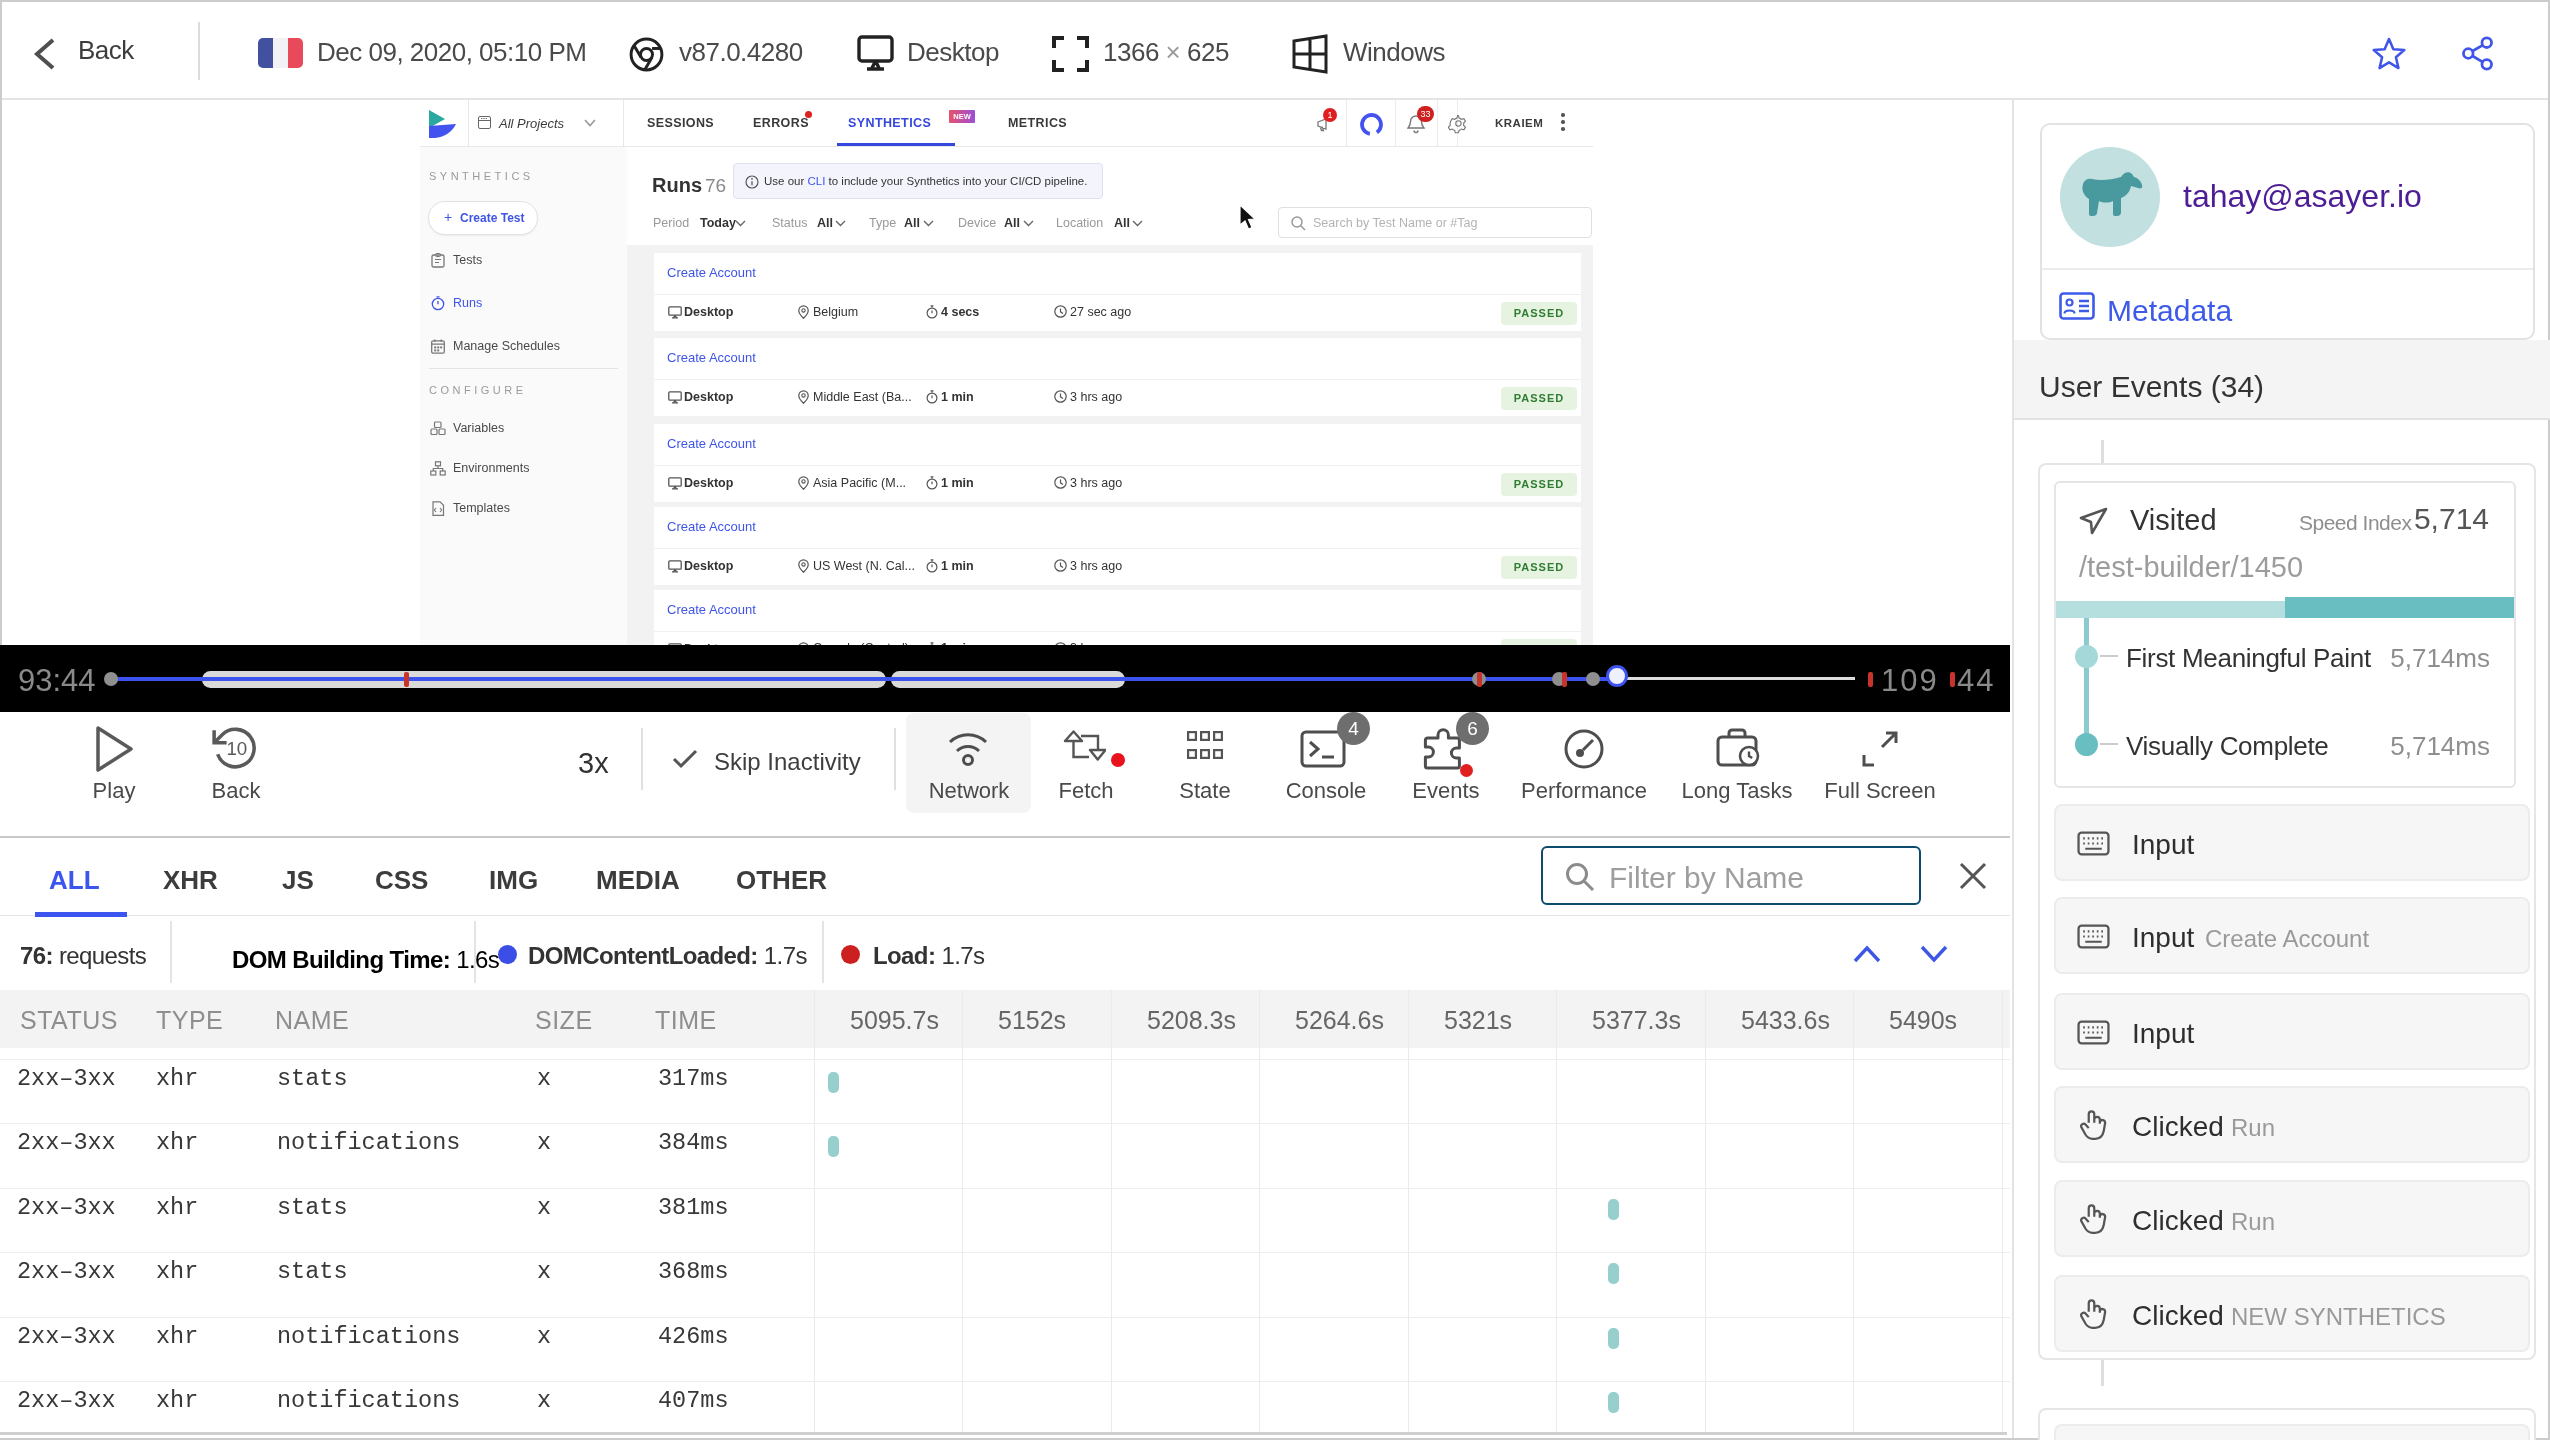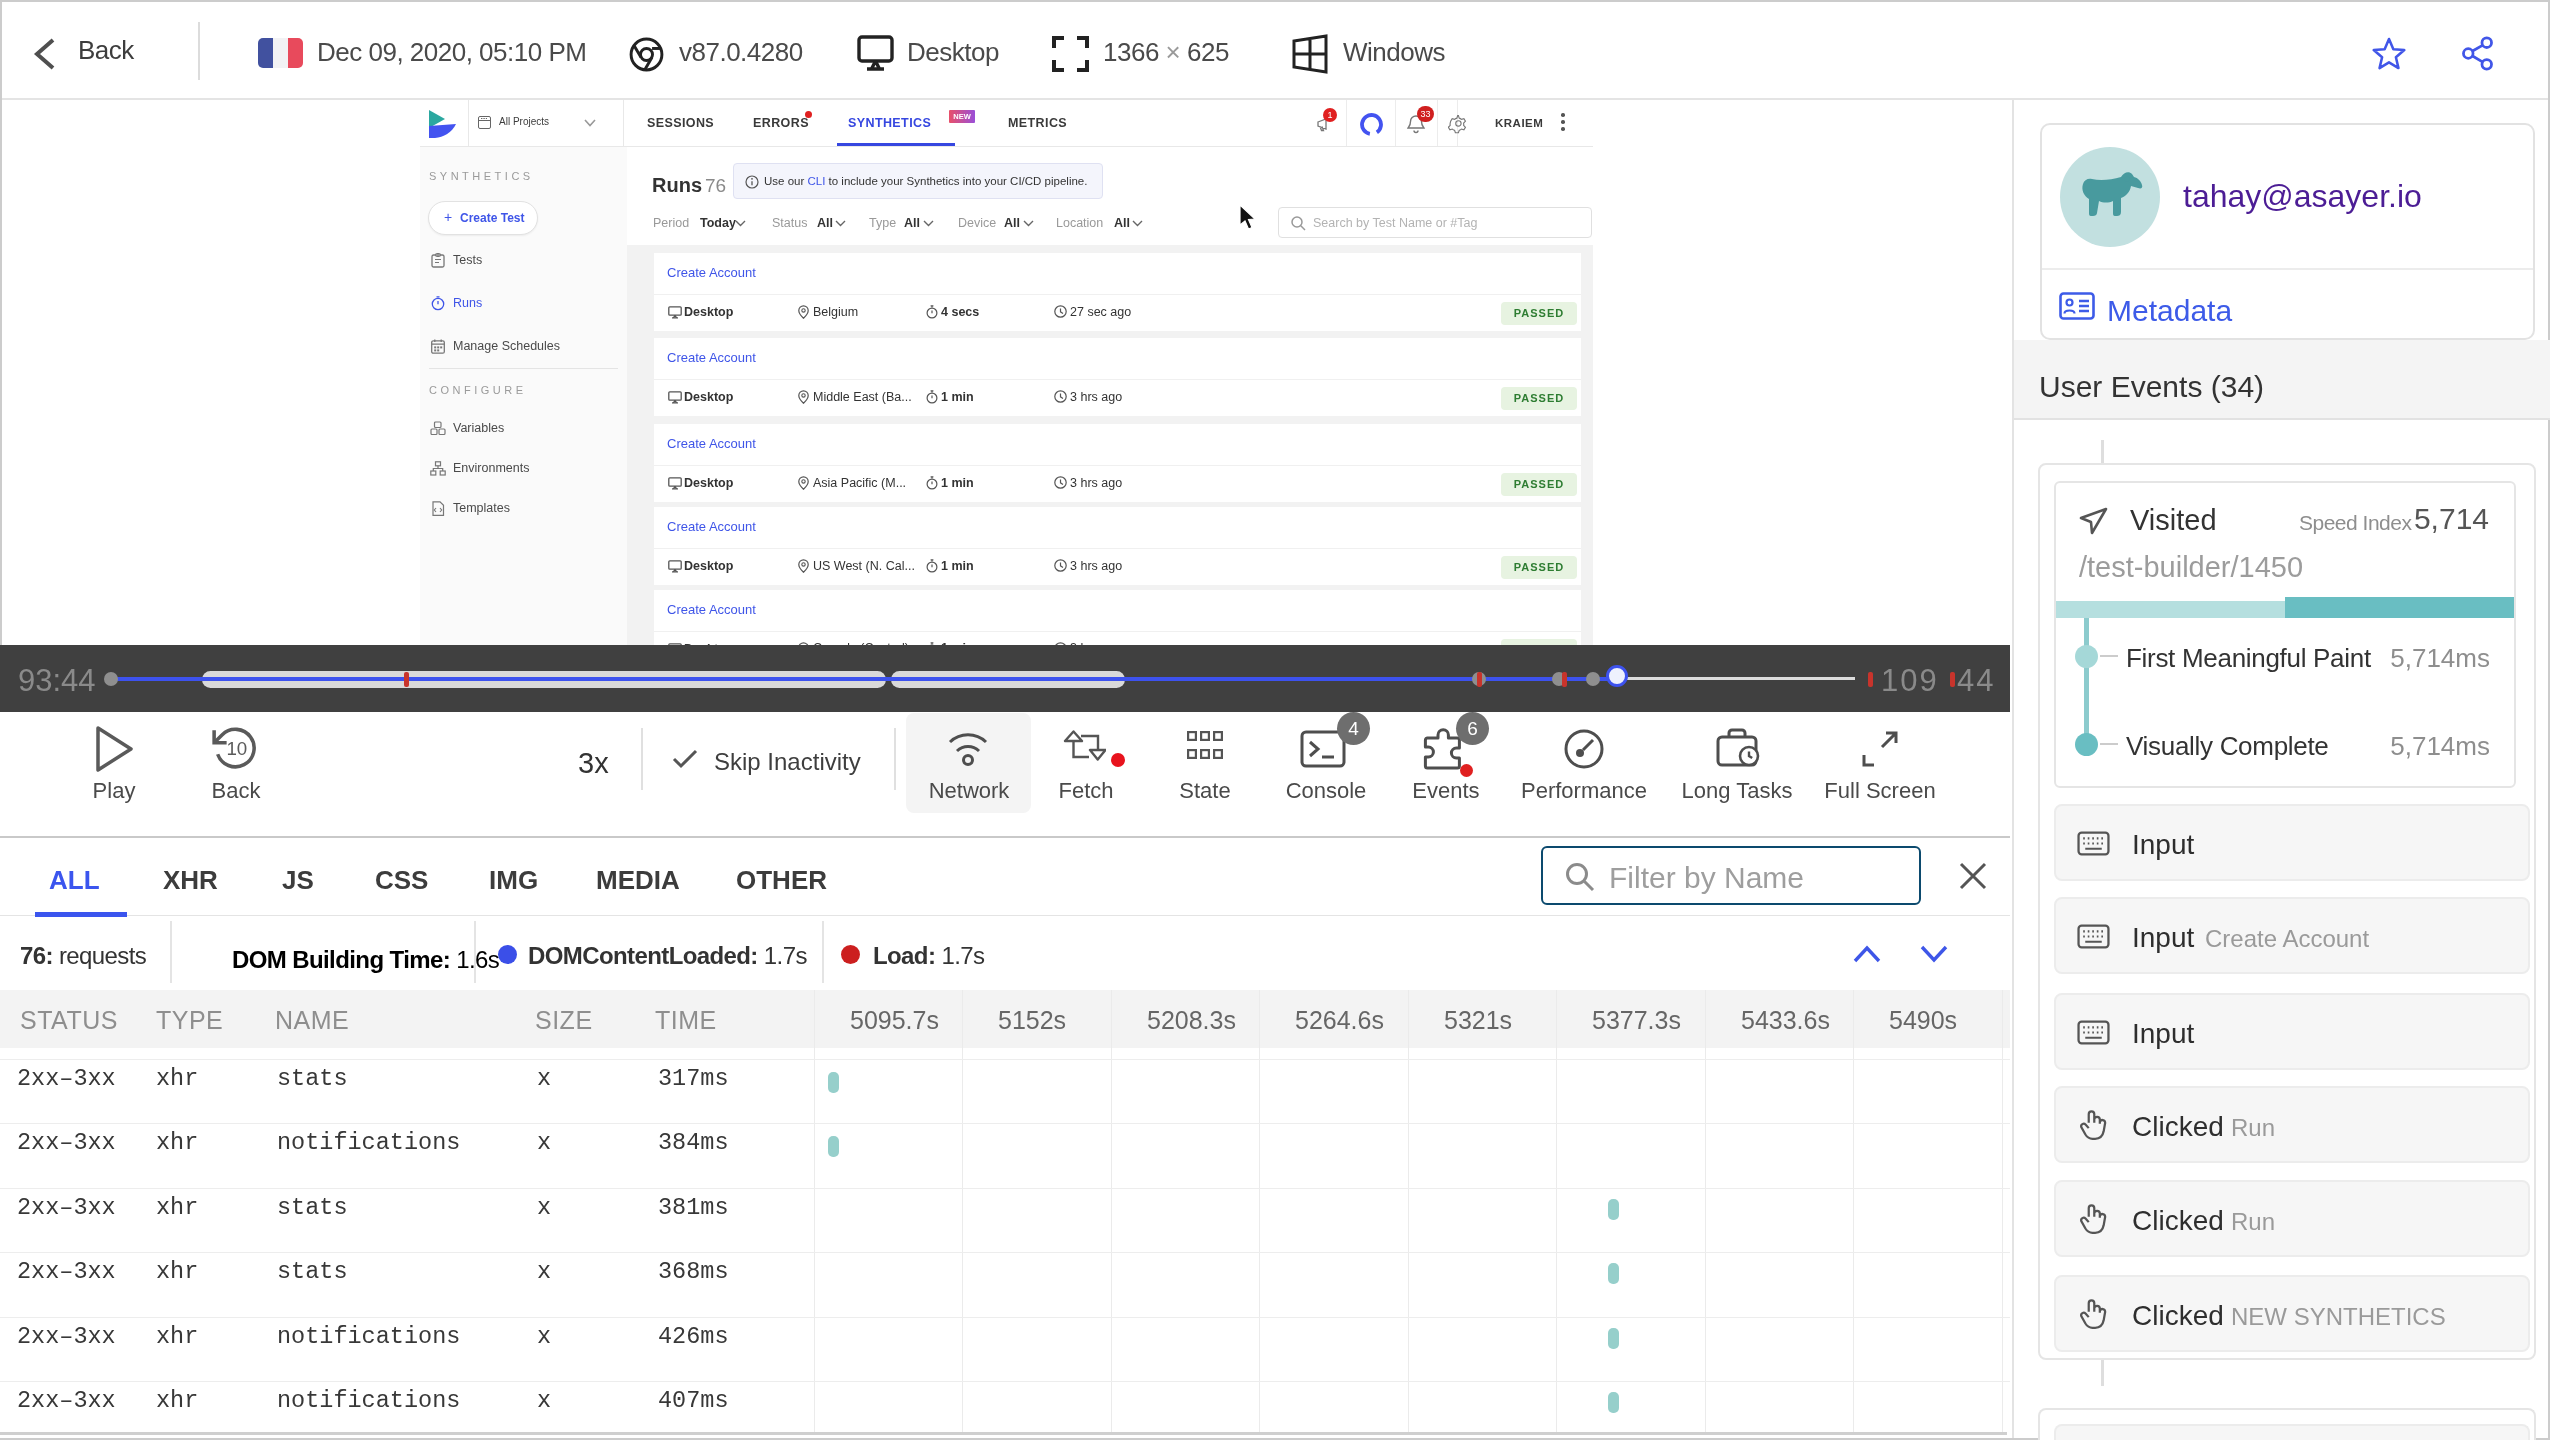--- a/index.html
+++ b/index.html
@@ -103,21 +103,21 @@
     <svg class="abs" style="left:9px; top:9px;" width="28" height="29" viewBox="0 0 28 29">
       <path d="M0 1 L16 10 L0 19 Z" fill="#2ba8a0"></path>
       <path d="M0 17 L27 15 C22 26 10 30 0 29 Z" fill="#4353f0"></path>
     </svg>
     <div class="abs" style="left:48px; top:0; width:1px; height:46px; background:#e8e8e8;"></div>
     <svg class="abs" style="left:58px; top:16px;" width="13" height="13" viewBox="0 0 13 13">
         <rect x="0.5" y="0.5" width="12" height="12" rx="1.5" fill="none" stroke="#666"></rect>
         <line x1="0.5" y1="4.5" x2="12.5" y2="4.5" stroke="#666"></line>
         <path d="M3 2.5 h6" stroke="#666" stroke-dasharray="1.4 1"></path>
       </svg>
-    <div class="abs" style="left:79px; top:16px; font-size:10px; color:#3c3c3c;">All Projects</div>
+    <div class="abs" style="left:79px; top:16px; font-size:13px; color:#3c3c3c;font-style:italic;">All Projects</div>
     <svg class="abs" style="left:164px; top:19px;" width="12" height="8" viewBox="0 0 12 8">
         <polyline points="1,1 6,6.5 11,1" fill="none" stroke="#999" stroke-width="1.6"></polyline>
       </svg>
     <div class="abs" style="left:203px; top:0; width:1px; height:46px; background:#e8e8e8;"></div>
     <div class="abs" style="left:227px; top:16px; font-size:12.5px; font-weight:700; color:#3a3a3a; letter-spacing:0.4px;">SESSIONS</div>
     <div class="abs" style="left:333px; top:16px; font-size:12.5px; font-weight:700; color:#3a3a3a; letter-spacing:0.4px;">ERRORS</div>
     <div class="abs" style="left:385px; top:11px; width:7px; height:7px; border-radius:50%; background:#e02020;"></div>
     <div class="abs" style="left:428px; top:16px; font-size:12.5px; font-weight:700; color:#3647e0; letter-spacing:0.4px;">SYNTHETICS</div>
     <div class="abs" style="left:529px; top:10px; width:26px; height:13px; border-radius:1px; background:linear-gradient(90deg,#e8506a,#9a4fd8); color:#fff; font-size:7.5px; font-weight:700; text-align:center; line-height:13px;">NEW</div>
     <div class="abs" style="left:417px; top:43px; width:118px; height:3px; background:#3647e0;"></div>
@@ -363,21 +363,21 @@
         <div class="rc-dur" style="top:51px;">1 min</div>
         <div class="rc-ago" style="top:51px;">3 hrs ago</div>
     </div>
   </div>
 
   <svg class="abs" style="left:818px; top:104px;" width="22" height="28" viewBox="0 0 22 28">
       <path d="M2 1 L2 21 L7 17 L10.5 25 L14 23.5 L10.5 15.5 L17 15 Z" fill="#111" stroke="#fff" stroke-width="1.2"></path>
     </svg>
 </div>
 
-<div id="timeline" class="abs" style="left:0; top:645px; width:2010px; height:67px; background:#404040;">
+<div id="timeline" class="abs" style="left:0; top:645px; width:2010px; height:67px; background:#000000;">
   <div class="abs" style="left:18px; top:18px; font-size:31px; color:#8a8a8a;">93:44</div>
   <div class="abs" style="left:111px; top:32px; width:1744px; height:3px; background:#dcdcdc;"></div>
   <div class="buffer" style="left:202px; top:26px; width:684px;"></div>
   <div class="buffer" style="left:891px; top:26px; width:234px;"></div>
   <div class="abs" style="left:111px; top:32px; width:1509px; height:4px; background:#3d52ee;"></div>
   <div class="graydot" style="left:104px; top:27px;"></div>
   <div class="graydot" style="left:1472px; top:27px;"></div>
   <div class="graydot" style="left:1552px; top:27px;"></div>
   <div class="graydot" style="left:1586px; top:27px;"></div>
   <div class="redtick" style="left:404px; top:27px;"></div>

